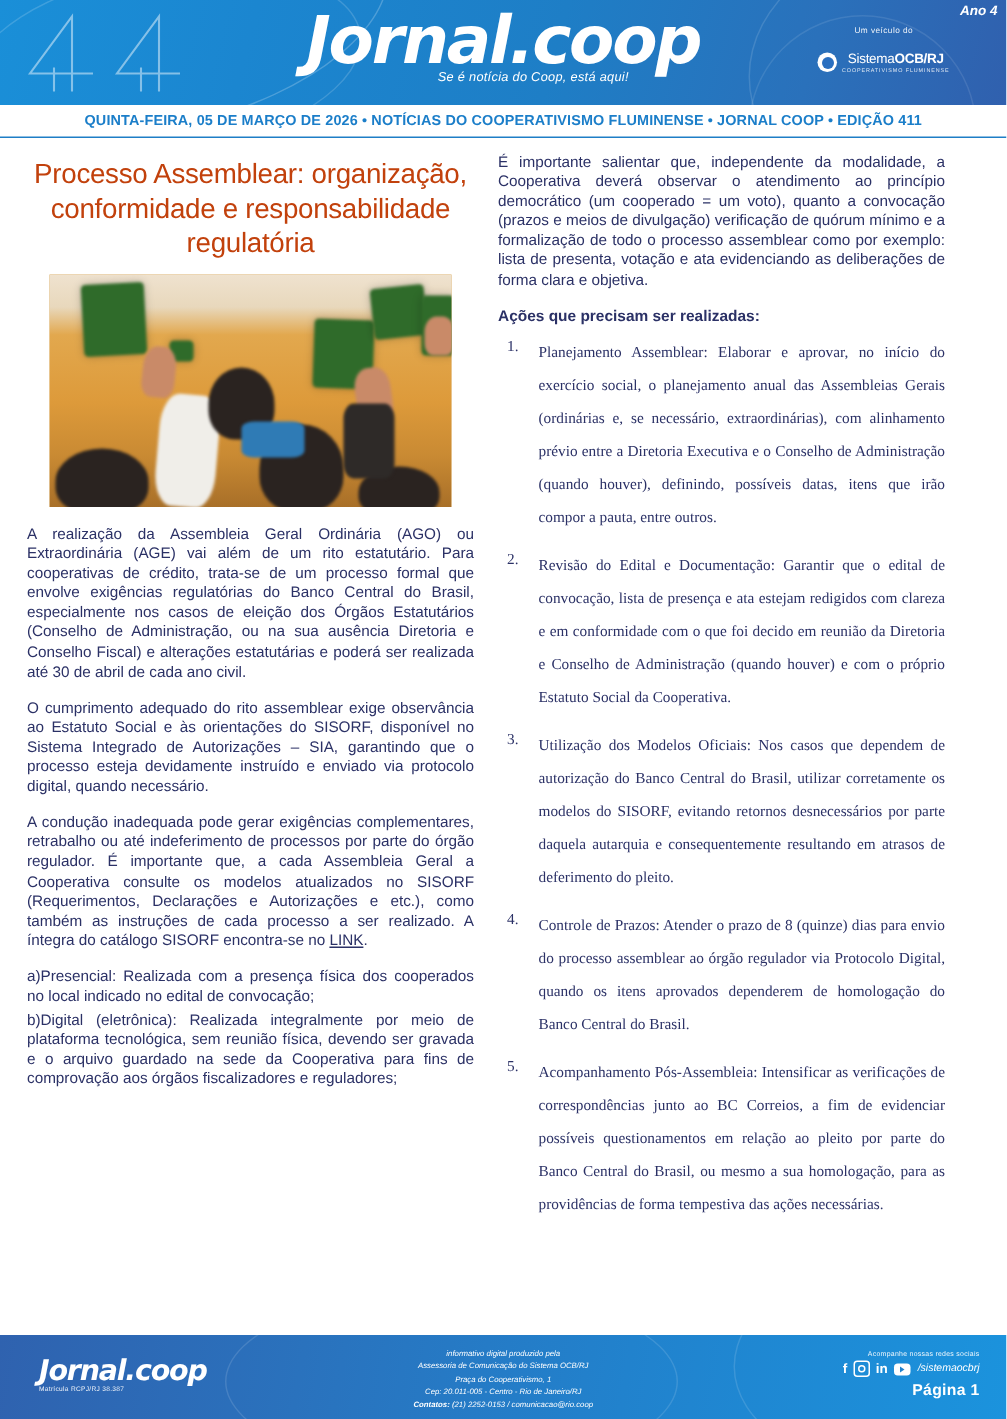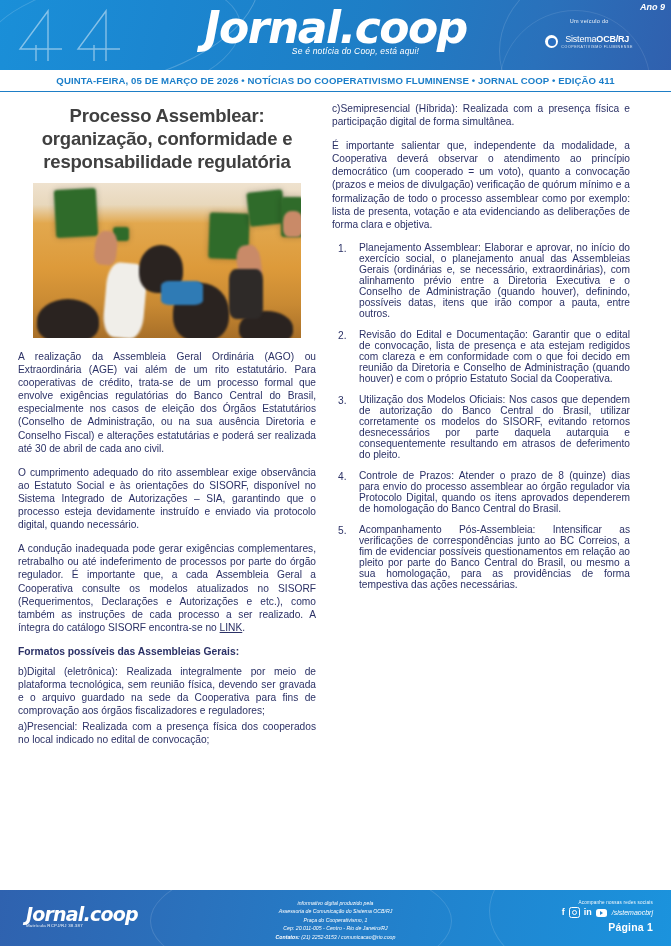--- a/index.html
+++ b/index.html
@@ -147,24 +147,24 @@
     box-sizing: border-box;
   }
   .col {
     width: 298px;
     flex: 0 0 298px;
   }
   .col-right { padding-top: 2px; }
 
   .headline {
     font-size: 18.5px;
-    font-weight: bold;
+    font-weight: normal;
     line-height: 23px;
     text-align: center;
-    color: #404040;
+    color: #c2410c;
     letter-spacing: -0.2px;
     margin: 4px 0 10px 0;
   }
 
   .photo {
     width: 268px;
     height: 155px;
     margin: 0 auto 12px auto;
     position: relative;
     overflow: hidden;
@@ -210,24 +210,25 @@
     margin: 0;
     padding: 0;
     list-style: none;
     counter-reset: act;
   }
   ol.actions > li {
     counter-increment: act;
     position: relative;
     padding-left: 27px;
     font-size: 10.2px;
-    line-height: 11px;
+    line-height: 22px;
     text-align: justify;
     margin-bottom: 10px;
     color: #2b3166;
+    font-family: Liberation Serif, serif;
   }
   ol.actions > li::before {
     content: counter(act) ".";
     position: absolute;
     left: 6px;
     top: 0;
     font-size: 10.2px;
     line-height: 13.1px;
   }
 
@@ -376,21 +377,21 @@
   <div class="mast-veic">
     <span class="mast-veic-label">Um veículo do</span>
     <span class="mast-ocb">
       <span class="mast-ocb-mark"></span>
       <span class="mast-ocb-txt"><span>Sistema</span><b>OCB/RJ</b>
         <span class="mast-ocb-sub">COOPERATIVISMO FLUMINENSE</span>
       </span>
     </span>
   </div>
 
-  <div class="mast-ano">Ano 9</div>
+  <div class="mast-ano">Ano 4</div>
 </header>
 
 <div class="datebar">
   <span class="datebar-text">QUINTA-FEIRA, 05 DE MARÇO DE 2026 • NOTÍCIAS DO COOPERATIVISMO FLUMINENSE • JORNAL COOP • EDIÇÃO 411</span>
 </div>
 
 <main class="content">
 
   <section class="col col-left">
     <h1 class="headline">Processo Assemblear: organização, conformidade e responsabilidade regulatória</h1>
@@ -413,28 +414,27 @@
       <div class="ph-blur ph-head ph-soft" style="left:206px; top:128px; width:54px; height:34px;"></div>
       <div class="ph-blur ph-soft" style="left:196px; top:86px; width:34px; height:50px; background:#2e2a28; border-radius:20%;"></div>
       <div class="ph-blur ph-soft" style="left:128px; top:98px; width:42px; height:24px; background:#2f7bb5; border-radius:20%;"></div>
     </figure>
 
     <p class="body">A realização da Assembleia Geral Ordinária (AGO) ou Extraordinária (AGE) vai além de um rito estatutário. Para cooperativas de crédito, trata-se de um processo formal que envolve exigências regulatórias do Banco Central do Brasil, especialmente nos casos de eleição dos Órgãos Estatutários (Conselho de Administração, ou na sua ausência Diretoria e Conselho Fiscal) e alterações estatutárias e poderá ser realizada até 30 de abril de cada ano civil.</p>
     <p class="body">O cumprimento adequado do rito assemblear exige observância ao Estatuto Social e às orientações do SISORF, disponível no Sistema Integrado de Autorizações – SIA, garantindo que o processo esteja devidamente instruído e enviado via protocolo digital, quando necessário.</p>
 
     <p class="body"><span>A condução inadequada pode gerar exigências complementares, retrabalho ou até indeferimento de processos por parte do órgão regulador. É importante que, a cada Assembleia Geral a Cooperativa consulte os modelos atualizados no SISORF (Requerimentos, Declarações e Autorizações e etc.), como também as instruções de cada processo a ser realizado. A íntegra do catálogo SISORF encontra-se no </span><a class="inline-link" href="#">LINK</a><span>.</span></p>
 
-    <p class="subhead">Formatos possíveis das Assembleias Gerais:</p>
+    <p class="body tight">a)Presencial: Realizada com a presença física dos cooperados no local indicado no edital de convocação;</p>
     <p class="body tight">b)Digital (eletrônica): Realizada integralmente por meio de plataforma tecnológica, sem reunião física, devendo ser gravada e o arquivo guardado na sede da Cooperativa para fins de comprovação aos órgãos fiscalizadores e reguladores;</p>
-    <p class="body tight">a)Presencial: Realizada com a presença física dos cooperados no local indicado no edital de convocação;</p>
   </section>
 
   <section class="col col-right">
-    <p class="body">c)Semipresencial (Híbrida): Realizada com a presença física e participação digital de forma simultânea.</p>
     <p class="body">É importante salientar que, independente da modalidade, a Cooperativa deverá observar o atendimento ao princípio democrático (um cooperado = um voto), quanto a convocação (prazos e meios de divulgação) verificação de quórum mínimo e a formalização de todo o processo assemblear como por exemplo: lista de presenta, votação e ata evidenciando as deliberações de forma clara e objetiva.</p>
+    <p class="subhead">Ações que precisam ser realizadas:</p>
 
     <ol class="actions">
       <li>Planejamento Assemblear: Elaborar e aprovar, no início do exercício social, o planejamento anual das Assembleias Gerais (ordinárias e, se necessário, extraordinárias), com alinhamento prévio entre a Diretoria Executiva e o Conselho de Administração (quando houver), definindo, possíveis datas, itens que irão compor a pauta, entre outros.</li>
       <li>Revisão do Edital e Documentação: Garantir que o edital de convocação, lista de presença e ata estejam redigidos com clareza e em conformidade com o que foi decido em reunião da Diretoria e Conselho de Administração (quando houver) e com o próprio Estatuto Social da Cooperativa.</li>
       <li>Utilização dos Modelos Oficiais: Nos casos que dependem de autorização do Banco Central do Brasil, utilizar corretamente os modelos do SISORF, evitando retornos desnecessários por parte daquela autarquia e consequentemente resultando em atrasos de deferimento do pleito.</li>
       <li>Controle de Prazos: Atender o prazo de 8 (quinze) dias para envio do processo assemblear ao órgão regulador via Protocolo Digital, quando os itens aprovados dependerem de homologação do Banco Central do Brasil.</li>
       <li>Acompanhamento Pós-Assembleia: Intensificar as verificações de correspondências junto ao BC Correios, a fim de evidenciar possíveis questionamentos em relação ao pleito por parte do Banco Central do Brasil, ou mesmo a sua homologação, para as providências de forma tempestiva das ações necessárias.</li>
     </ol>
   </section>
 </main>

